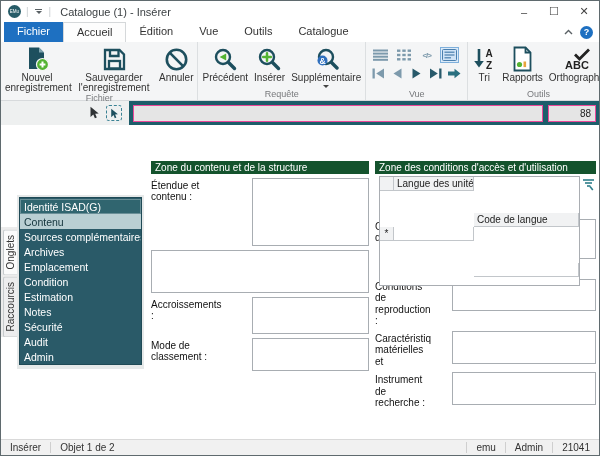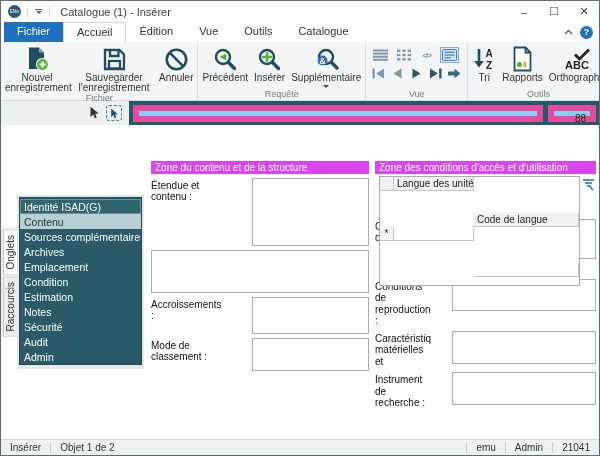--- a/index.html
+++ b/index.html
@@ -43,40 +43,40 @@
   .vtoggle { width:19px; height:16px; display:flex; align-items:center; justify-content:center; }
   .vtoggle.sel { background:#dcebf9; border:1px solid #7fb0dc; }
   .code-glyph { font-size:8px; font-weight:bold; color:#7d9aac; letter-spacing:-1px; }
   .navbtn { width:15px; height:12px; display:flex; align-items:center; justify-content:center; }
 
   
   .selectbar { height:24px; display:flex; flex:0 0 auto; }
   .selectbar-left { width:128px; background:#eef0f0; display:flex; align-items:center; justify-content:flex-end; gap:6px; padding-right:7px; }
   .dash-box { width:16px; height:16px; border:1px dashed #3a8294; border-radius:3px; display:flex; align-items:center; justify-content:center; }
   .selectbar-right { flex:1; background:#1d5d6a; display:flex; align-items:center; padding:3px 3px 3px 4px; gap:5px; }
-  .sel-field { height:17px; background:#7dd3fc; border:6px solid #ec4899; }
+  .sel-field { height:17px; background:#e5e5e5; border:1px solid #ec4899; }
   .sel-input { flex:1; }
   .sel-count { width:48px; text-align:right; padding:2px 4px 0 0; font-size:10px; color:#222; }
 
   
   .main { flex:1; display:flex; background:#fff; min-height:0;align-items:center; }
   .tabstrip { width:16px; background:#ececec; display:flex; flex-direction:column; padding-top:2px; }
   .vtab { writing-mode:vertical-rl; transform:rotate(180deg); font-size:10px; color:#333; padding:5px 1px; margin-left:2px; border:1px solid #c6cacc; border-left:none; background:#ededee; border-radius:0 2px 2px 0; }
   .vtab.active { background:#fbfbfb; }
   .sidebar { width:127px; background:#e6e9e9; padding:2px 2px 4px 2px; }
   .sidebar-list { background:#2a5a68; height:100%; border:1px solid #1f4a56; padding-top:1px; }
   .side-item { font-size:10.5px; color:#fff; line-height:12px; padding:2px 4px 1px 4px; white-space:nowrap; overflow:hidden; }
   .side-item.group { background:#30656f; box-shadow:inset 0 0 0 1px rgba(255,255,255,.28); }
   .side-item.sel { background:#b9cfd3; color:#12333b; }
 
   .content { flex:1; display:flex; padding:5px 3px 0 7px; background:#fff; min-width:0; }
   .panel { display:flex; flex-direction:column; }
   .panel.left { width:218px; margin-right:6px; flex:0 0 auto; }
   .panel.right { flex:1; min-width:0; }
-  .panel-header { height:13px; background:#d946ef; color:#fff; font-size:10px; line-height:13px; padding-left:4px; white-space:nowrap; overflow:hidden; }
+  .panel-header { height:13px; background:#14532d; color:#fff; font-size:10px; line-height:13px; padding-left:4px; white-space:nowrap; overflow:hidden; }
   .panel.left .panel-header { margin-bottom:4px; }
   .panel.right .panel-header { margin-bottom:2px; }
   .frow { display:flex;gap:21px; }
   .frow .flabel { font-size:10px; color:#111; line-height:11.5px; padding-top:2px; overflow:hidden; }
   .panel.left .flabel { width:80px; padding-right:4px; }
   .panel.right .flabel { width:56px; padding-right:2px; }
   .fbox { flex:1; background:#fff; border:1px solid #a8adb2; resize:none; font-family:"Liberation Sans",sans-serif; font-size:10px; padding:2px; }
 
   
   .tablewrap { position:relative; margin-bottom:6px; height:37px; }

